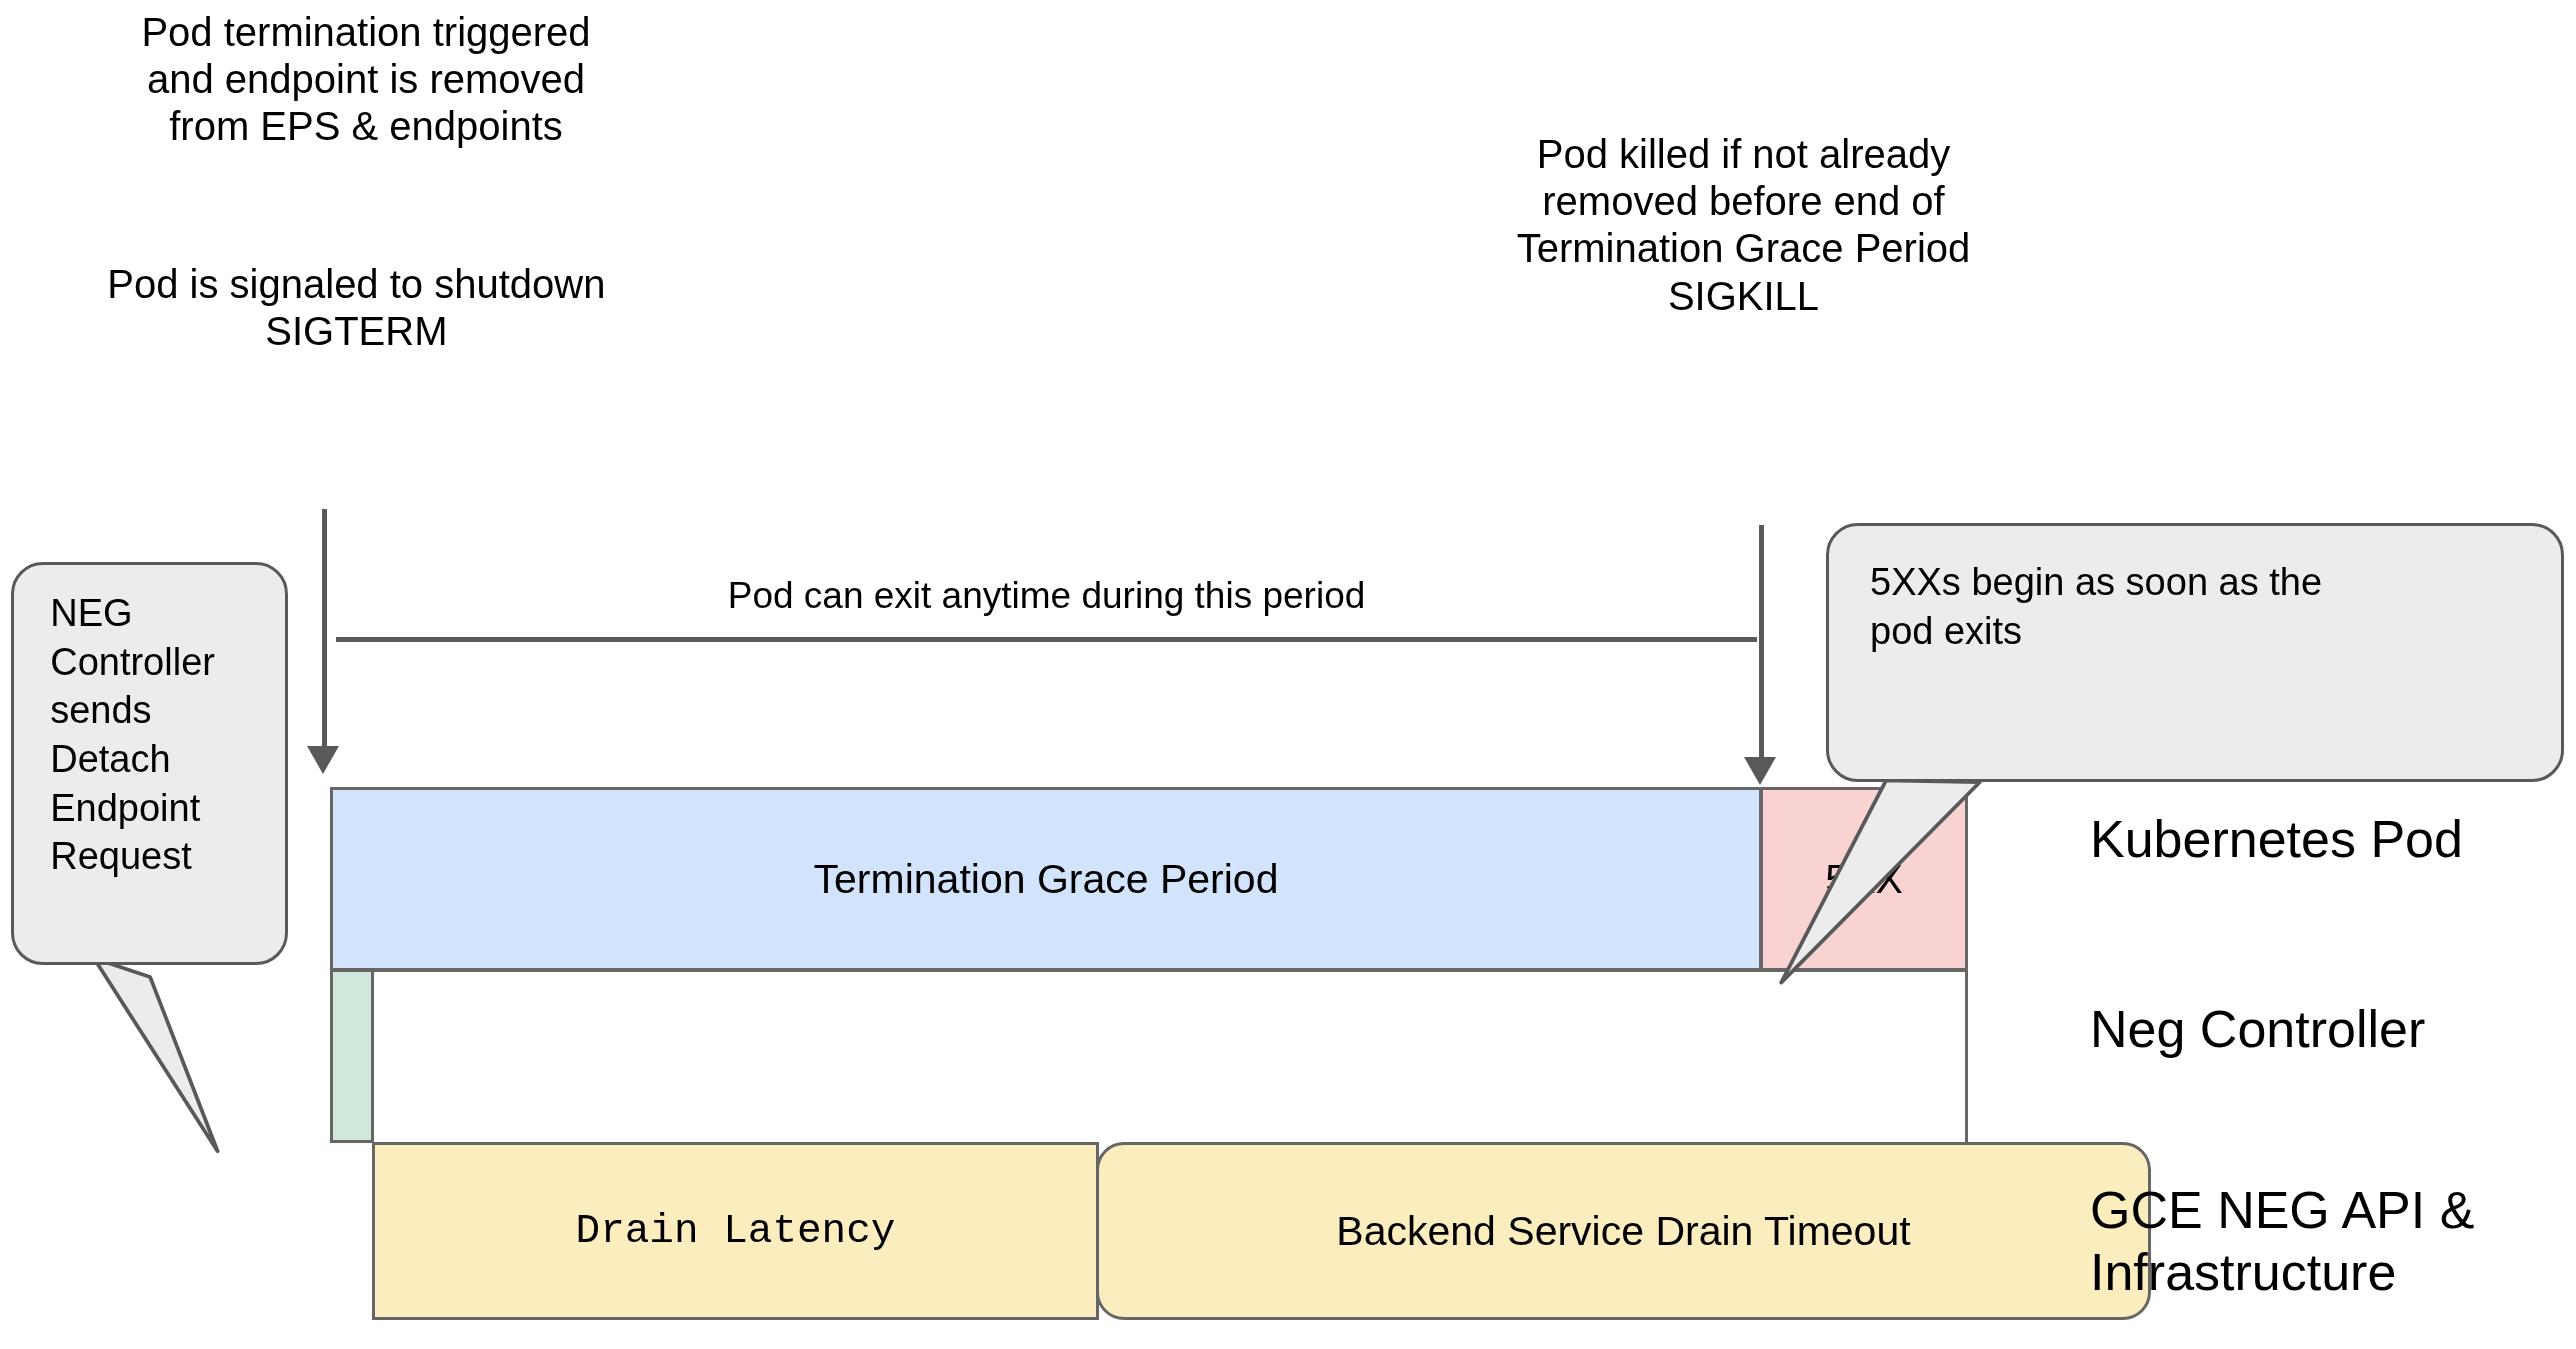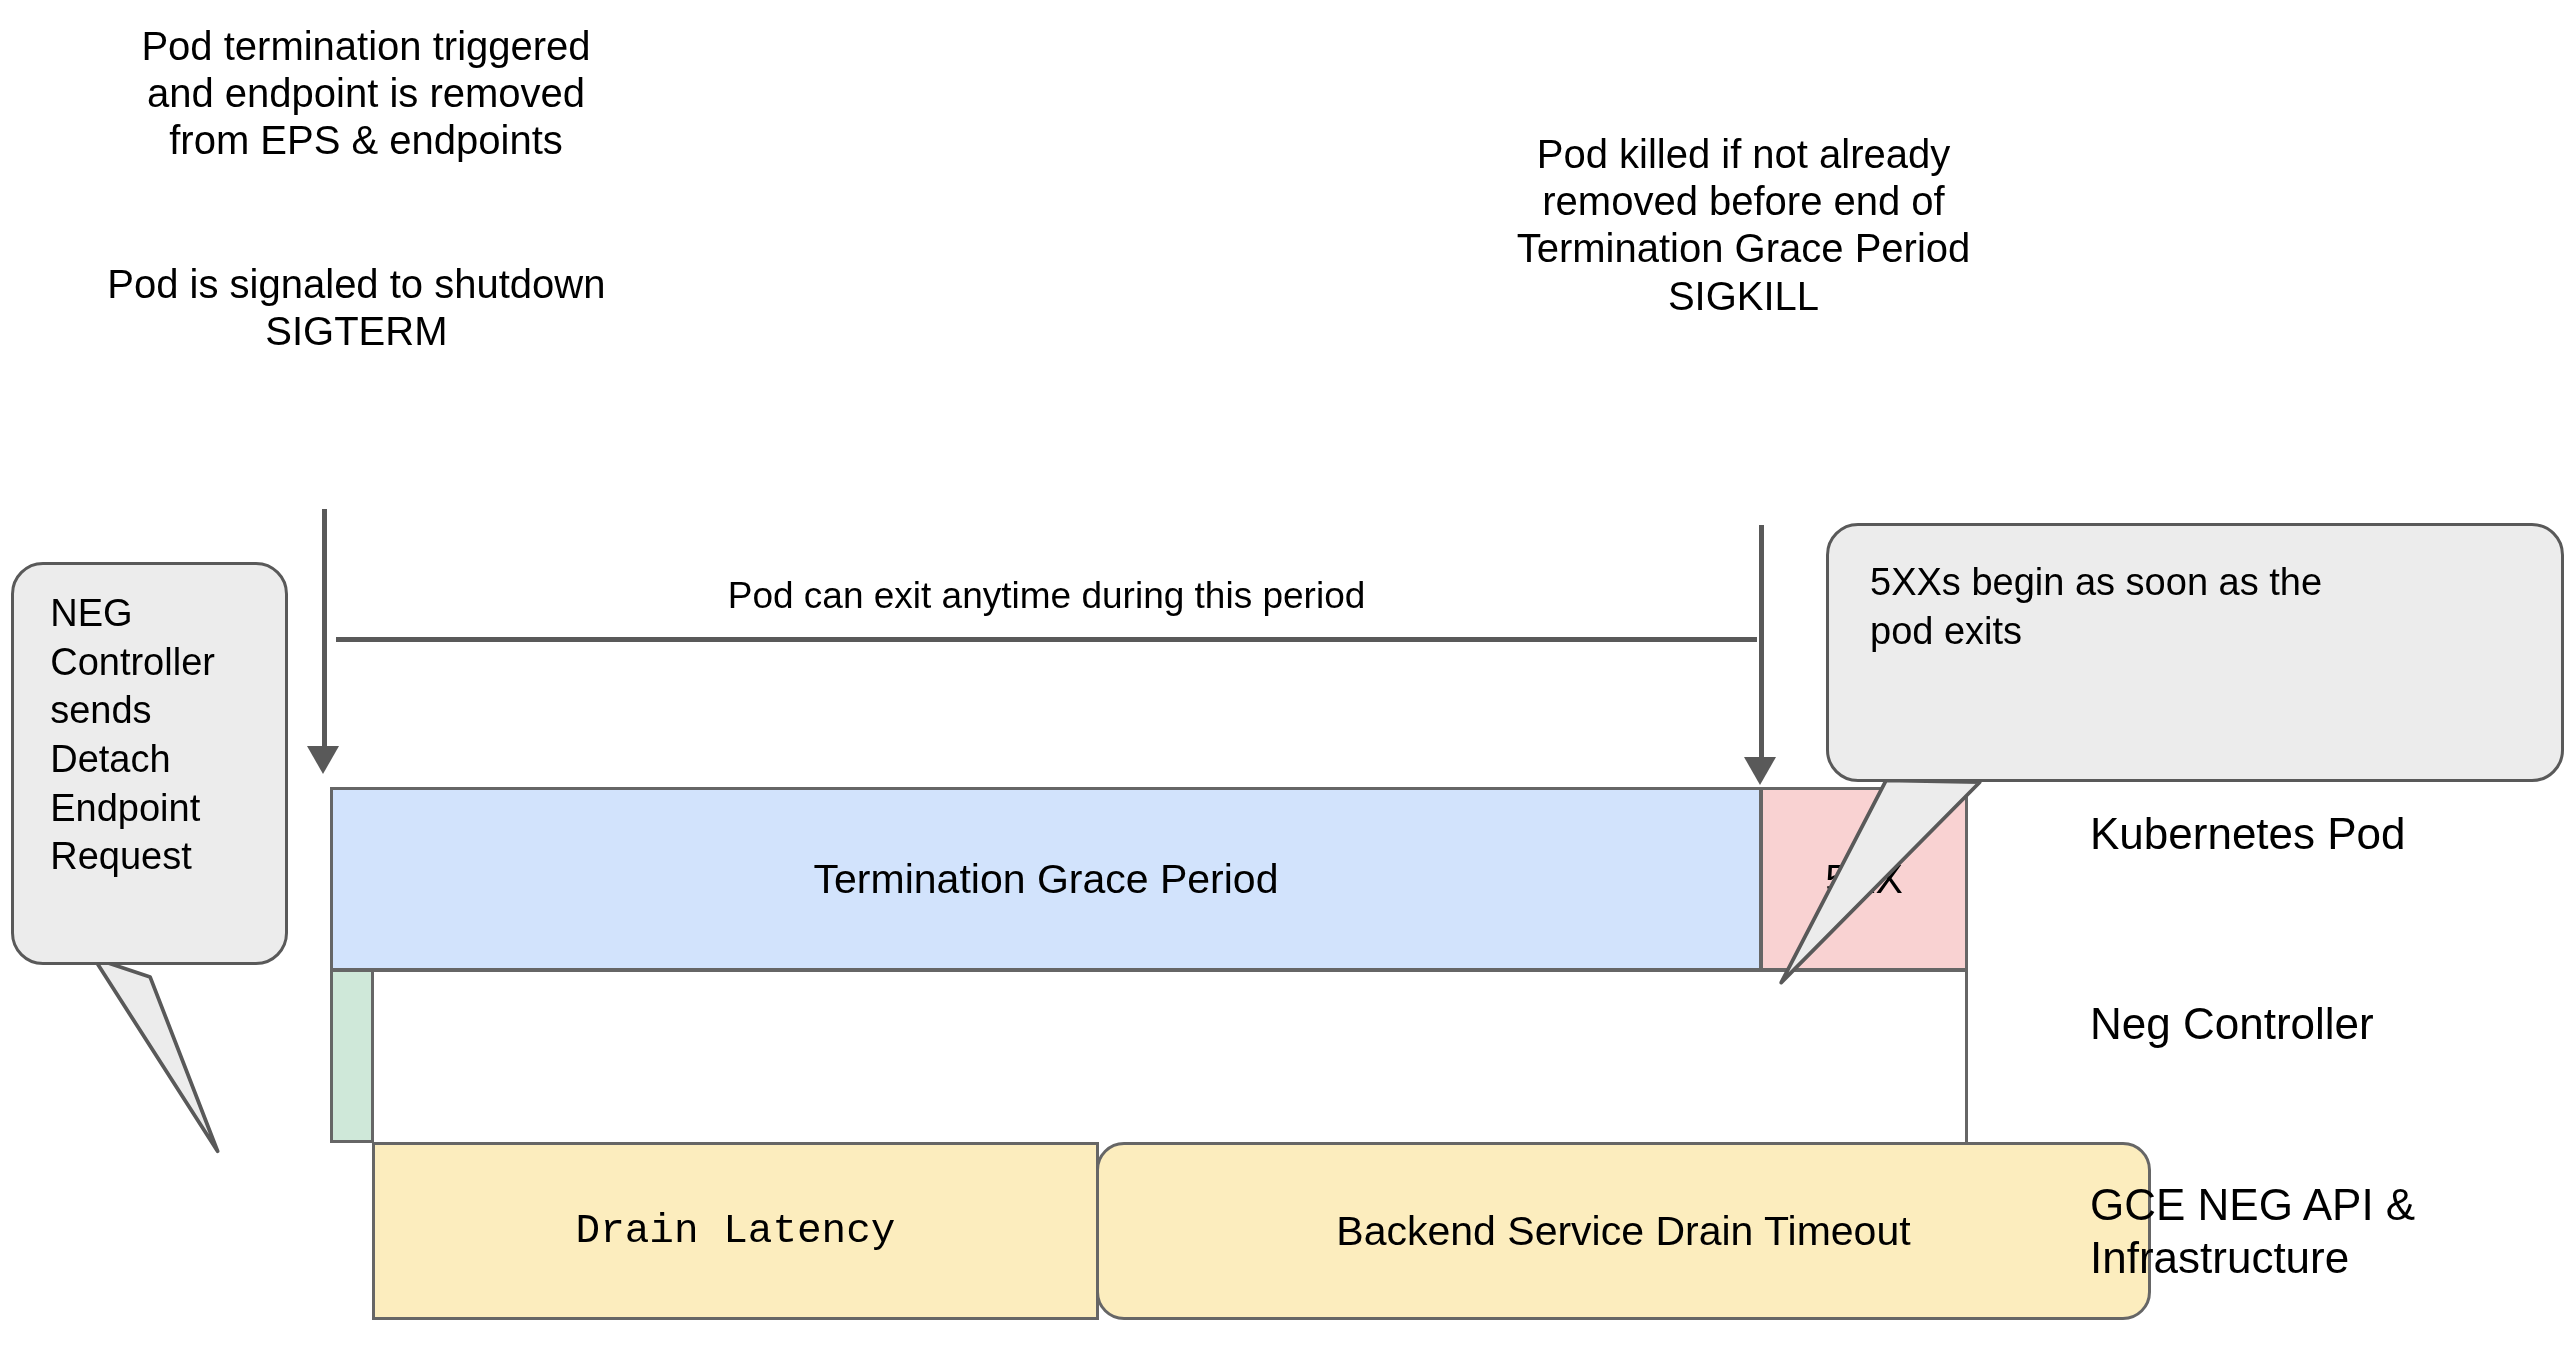--- a/index.html
+++ b/index.html
@@ -21,21 +21,21 @@
 
   
   .note {
     position: absolute;
     text-align: center;
     font-size: 40px;
     line-height: 1.18;
     color: #000000;
     white-space: pre-line;
   }
-  #note-termination { left: 19px;   top: 23px;  width: 694px; }
+  #note-termination { left: 19px;   top: 9px;  width: 694px; }
   #note-sigterm     { left: 9.4px;   top: 261px; width: 694px; }
   #note-sigkill     { left: 1425px; top: 131px; width: 637px; }
 
   
   .vline {
     position: absolute;
     width: 4.7px;
     background: #595959;
   }
   .vhead {
@@ -113,21 +113,21 @@
   #bar-bsdt {
     left: 1096px; top: 1142px;
     width: 1055px; height: 178px;
     background: #fcedbe;
     border-radius: 28px;
   }
 
   
   .lane-label {
     position: absolute;
-    font-size: 44px;
+    font-size: 52px;
     line-height: 1.2;
     color: #000000;
     white-space: pre-line;
   }
   #lane-label-pod  { left: 2090px; top: 808px; width: 469px; }
   #lane-label-neg  { left: 2090px; top: 998px; width: 469px; }
   #lane-label-gce  { left: 2090px; top: 1179px; width: 487px; }
 
   
   .bubble {

